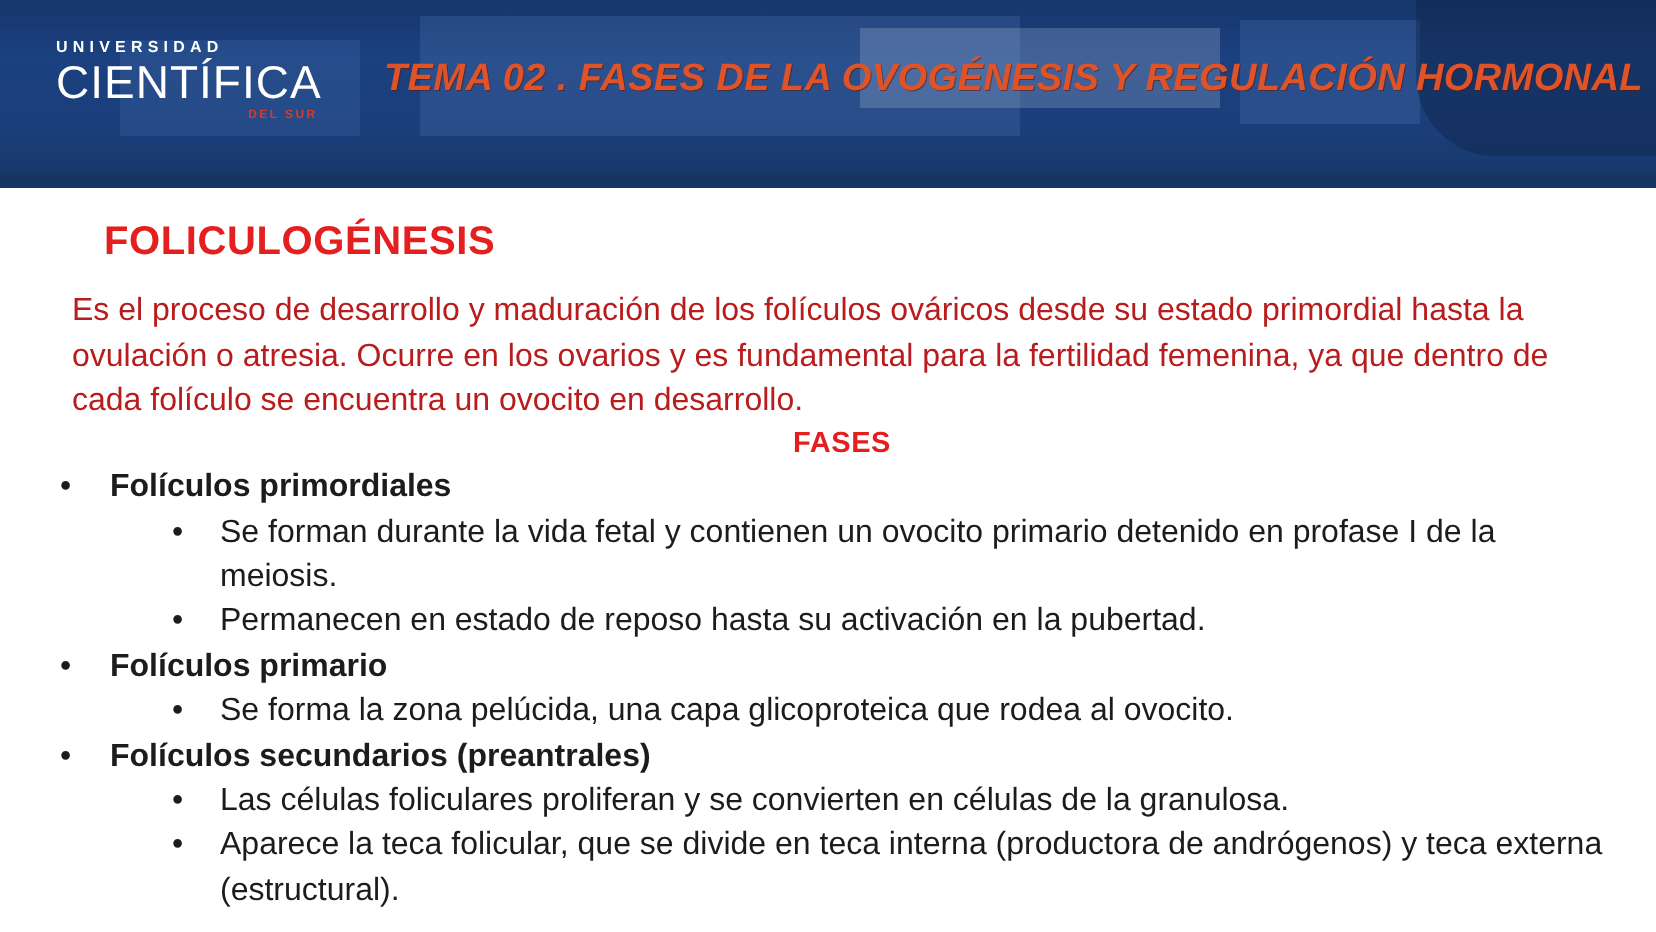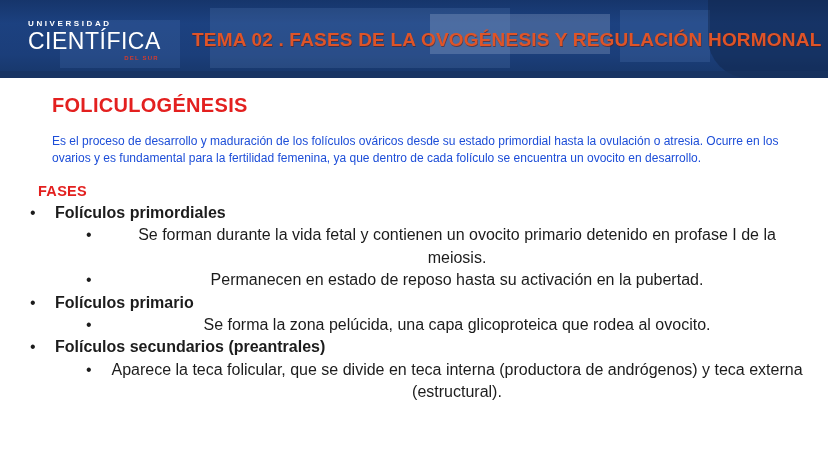--- a/index.html
+++ b/index.html
@@ -7,21 +7,21 @@
     width:828px; height:466px;
     background:#ffffff;
     font-family:"Liberation Sans", sans-serif;
     overflow:hidden;
     position:relative;
   }
 
   
   .header {
     position:relative;
-    width:828px; height:78px;
+    width:828px; height:94px;
     background:linear-gradient(180deg,#16356b 0%, #1c4180 30%, #1b3e7a 70%, #173668 100%);
     overflow:hidden;
   }
   .photo { position:absolute; inset:0; }
   .ph { position:absolute; }
   .ph.b1 { left:210px; top:8px;  width:300px; height:60px; background:rgba(110,150,205,0.18); }
   .ph.b2 { left:430px; top:14px; width:180px; height:40px; background:rgba(200,215,235,0.22); }
   .ph.b3 { left:620px; top:10px; width:90px;  height:52px; background:rgba(90,130,190,0.22); }
   .ph.b4 { left:60px;  top:20px; width:120px; height:48px; background:rgba(70,110,175,0.25); }
   .ph.trees { right:0; top:0; width:120px; height:78px; background:rgba(15,35,70,0.45); border-radius:0 0 0 40px; }
@@ -43,58 +43,59 @@
     color:#d43b2e; text-align:right; margin-top:2px; padding-right:2px;
   }
 
   .header-title {
     position:absolute; left:192px; top:29px; z-index:3;
     font-size:19px; font-weight:bold;
     color:#de5428;
     text-shadow:0.5px 0.5px 0 rgba(90,20,10,0.55);
     letter-spacing:0.2px;
     white-space:nowrap;
+    font-style:italic;
   }
 
   
   .content { padding:10px 24px 0 36px; color:#1c1c1c; }
 
   .heading {
     margin:6px 0 12px 16px;
     font-size:20px; font-weight:bold;
     color:#e3201f; letter-spacing:0.3px;
   }
 
   .intro {
-    margin:16px; max-width:772px;
-    font-size:12px; line-height:1.42;
-    color:#1d4ed8;
+    margin:0; max-width:772px;
+    font-size:16px; line-height:1.42;
+    color:#b91c1c;
   }
 
   .fases {
     margin:1px 0 3px 2px;
     font-size:14.5px; font-weight:bold;
-    color:#e3201f; letter-spacing:0.3px;
+    color:#e3201f; letter-spacing:0.3px;text-align:center;
   }
 
   ul { list-style:none; margin:0; padding:0; }
   .l1-item { position:relative; font-size:16px; line-height:1.4; }
   .l1-title {
     position:relative; display:block;
     padding-left:19px; font-weight:bold;
   }
   .l1-title::before {
     content:"\2022";
     position:absolute; left:-6px; top:0;
     font-weight:normal; color:#1c1c1c;
   }
   .l2-item {
     position:relative;
     margin-left:50px; padding-left:24px;
-    font-size:16px; line-height:1.4; color:#1c1c1c;text-align:center;
+    font-size:16px; line-height:1.4; color:#1c1c1c;
   }
   .l2-item::before {
     content:"\2022";
     position:absolute; left:0; top:0; color:#1c1c1c;
   }
 </style>
 </head>
 <body>
 
 <div class="header">
@@ -133,18 +134,19 @@
     </li>
     <li class="l1-item">
       <span class="l1-title">Folículos primario</span>
       <ul>
         <li class="l2-item">Se forma la zona pelúcida, una capa glicoproteica que rodea al ovocito.</li>
       </ul>
     </li>
     <li class="l1-item">
       <span class="l1-title">Folículos secundarios (preantrales)</span>
       <ul>
+        <li class="l2-item">Las células foliculares proliferan y se convierten en células de la granulosa.</li>
         <li class="l2-item">Aparece la teca folicular, que se divide en teca interna (productora de andrógenos) y teca externa (estructural).</li>
 
       </ul>
     </li>
   </ul>
 </div>
 
 </body></html>

